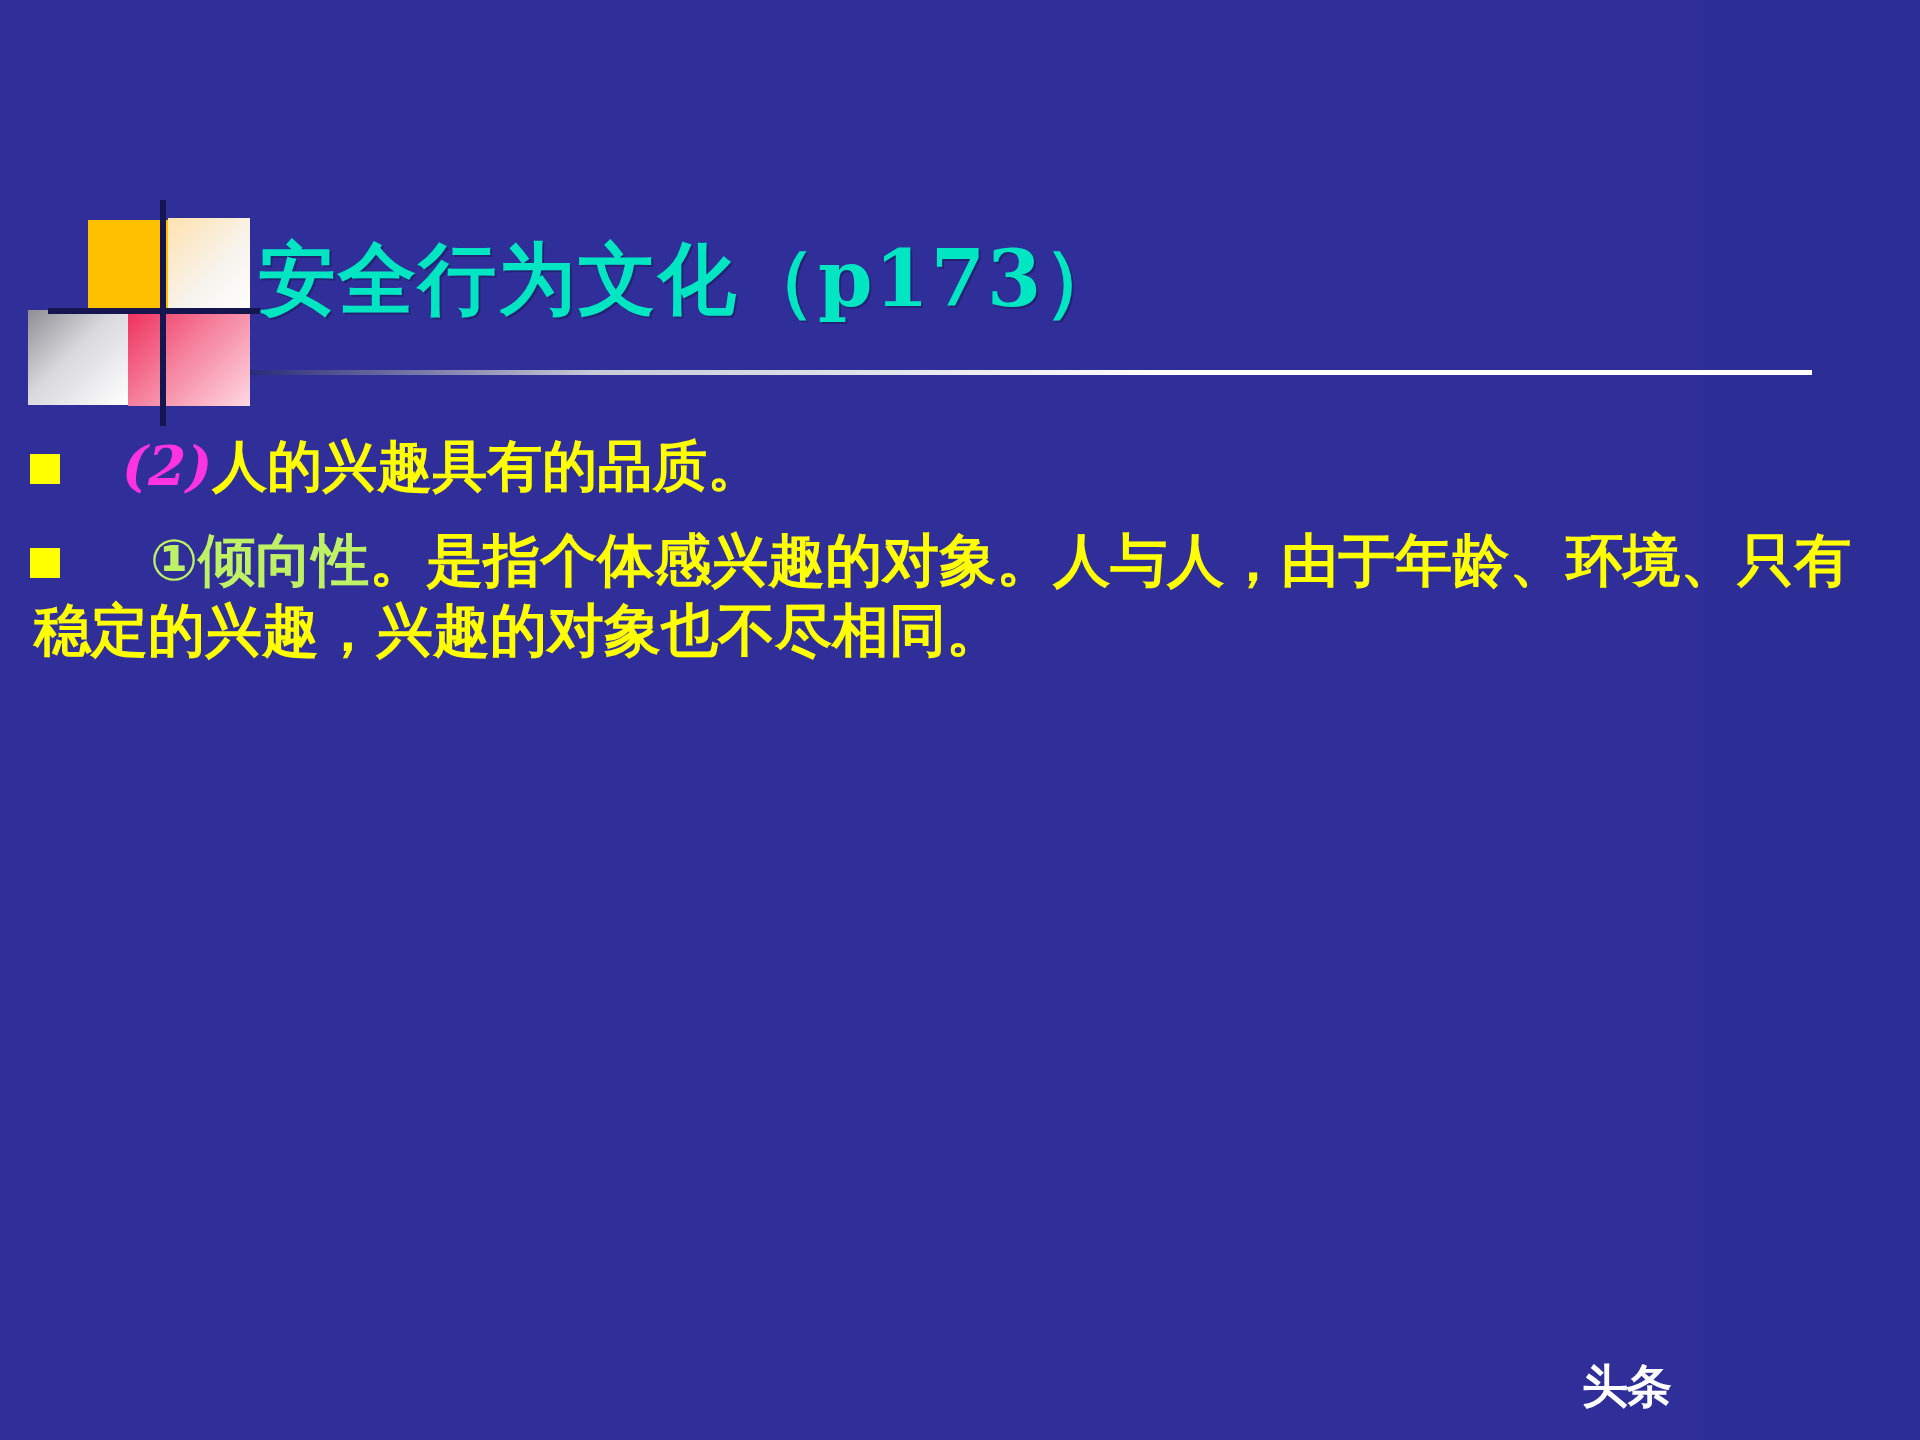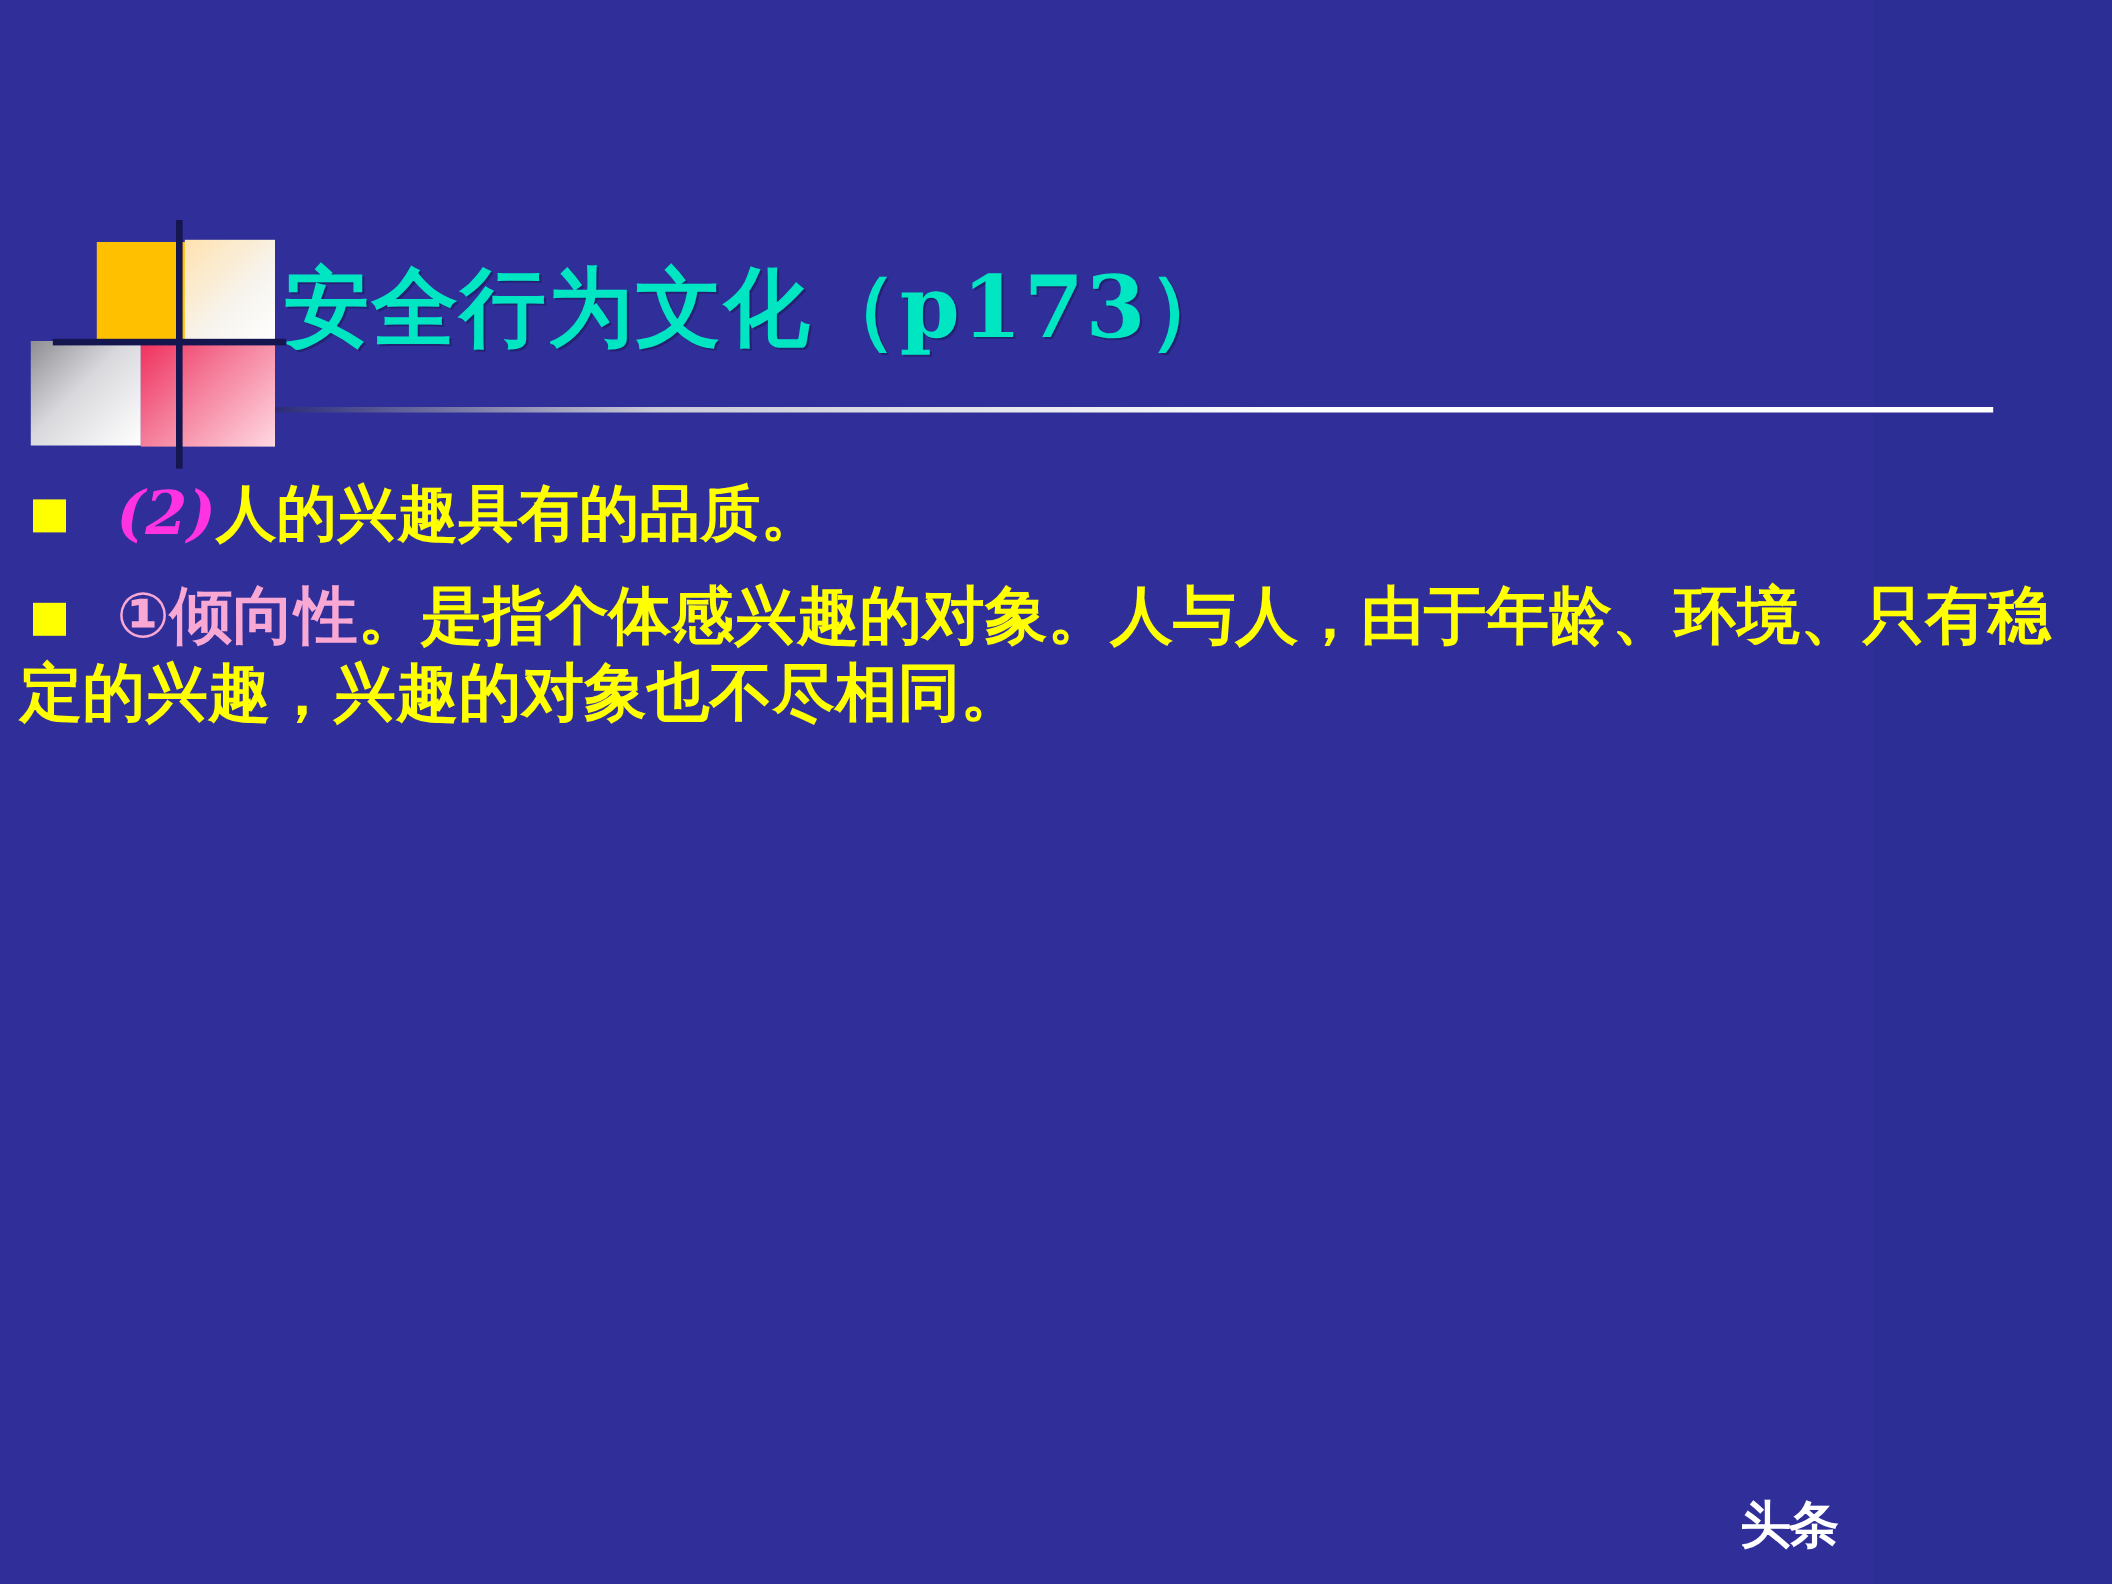--- a/index.html
+++ b/index.html
@@ -106,21 +106,21 @@
   
   #body {
     position: absolute;
     left: 0;
     top: 432px;
     width: 1920px;
   }
 
   .bullet-row {
     position: relative;
-    padding-left: 0;
+    padding-left: 16px;
     margin: 0 0 26px 0;
   }
 
   .marker {
     position: absolute;
     left: 30px;
     top: 22px;
     width: 30px;
     height: 30px;
     background: #ffff00;
@@ -132,21 +132,22 @@
     padding: 0 24px 0 18px;
     color: #ffff00;
     font-family: "DejaVu Sans", "Liberation Sans", sans-serif;
     font-weight: bold;
     font-size: 57px;
     line-height: 1.22;
     text-indent: 88px;
   }
 
   .lead {
-    color: #f9a8d4;
+    color: #bef264;
+    margin-left: 28px;
   }
   .lead-italic {
     color: #ff33e0;
     font-style: italic;
     font-family: "DejaVu Serif", "Liberation Serif", serif;
   }
 
   .row-q1 .bullet-text { font-size: 55px; }
 
   

